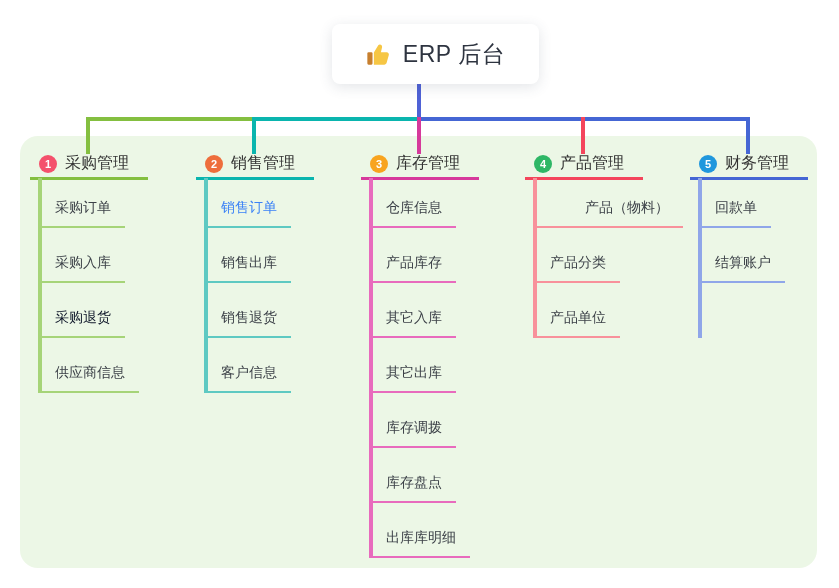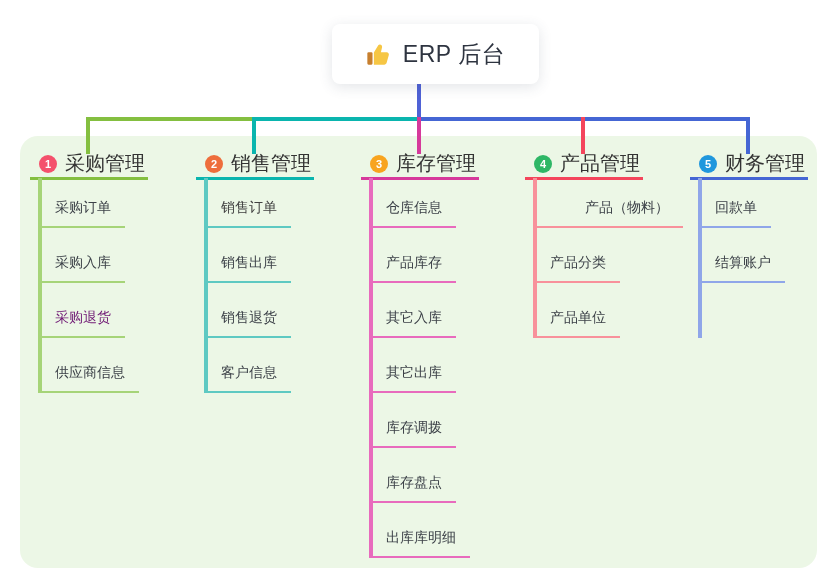--- a/index.html
+++ b/index.html
@@ -16,21 +16,21 @@
   .thumb-icon{display:inline-flex;width:27px;height:27px;}
   .bh{
     position:absolute;width:118px;height:30px;box-sizing:border-box;
     display:flex;align-items:center;gap:8px;padding-left:9px;
     border-bottom:3px solid #000;
   }
   .badge{
     width:18px;height:18px;border-radius:50%;flex:0 0 18px;
     color:#fff;font-size:11px;font-weight:bold;line-height:18px;text-align:center;
   }
-  .bh-label{font-size:20px;}
+  .bh-label{font-size:16px;}
   .children{position:absolute;border-left:4px solid #701a75;}
   .child{height:55px;display:flex;align-items:flex-end;}
   .child:first-child{height:50px;}
   .child > span{
     display:inline-block;border-bottom:2px solid #000;
     padding:0 14px 9px 13px;font-size:14px;white-space:nowrap;
   }
 </style>
 </head>
 <body>
@@ -65,33 +65,33 @@
         <span class="bh-label">采购管理</span>
       </div>
       <div class="children" style="left: 38px; top: 178px; height: 215px; border-left-color: rgb(166, 212, 120);">
         <div class="child">
           <span style="border-bottom-color: rgb(166, 212, 120); color: rgb(60, 65, 72);">采购订单</span>
         </div>
         <div class="child">
           <span style="border-bottom-color: rgb(166, 212, 120); color: rgb(60, 65, 72);">采购入库</span>
         </div>
         <div class="child">
-          <span style="border-bottom-color: rgb(166, 212, 120); color: #701a75;">采购退货</span>
+          <span style="border-bottom-color: rgb(166, 212, 120); color: #0f172a;">采购退货</span>
         </div>
         <div class="child">
           <span style="border-bottom-color: rgb(166, 212, 120); color: rgb(60, 65, 72);">供应商信息</span>
         </div>
       </div>
       <div class="bh" style="left: 196px; top: 150px; width: 118px; border-bottom-color: rgb(10, 181, 174); color: rgb(51, 51, 51);">
         <span class="badge" style="background: rgb(238, 110, 60);">2</span>
         <span class="bh-label">销售管理</span>
       </div>
       <div class="children" style="left: 204px; top: 178px; height: 215px; border-left-color: rgb(94, 201, 194);">
         <div class="child">
-          <span style="border-bottom-color: rgb(94, 201, 194); color: #404040; margin-top: 28px;">销售订单</span>
+          <span style="border-bottom-color: rgb(94, 201, 194); color: #3b82f6; margin-top: 28px;">销售订单</span>
         </div>
         <div class="child">
           <span style="border-bottom-color: rgb(94, 201, 194); color: rgb(60, 65, 72);">销售出库</span>
         </div>
         <div class="child">
           <span style="border-bottom-color: rgb(94, 201, 194); color: rgb(60, 65, 72);">销售退货</span>
         </div>
         <div class="child">
           <span style="border-bottom-color: rgb(94, 201, 194); color: rgb(60, 65, 72);">客户信息</span>
         </div>

